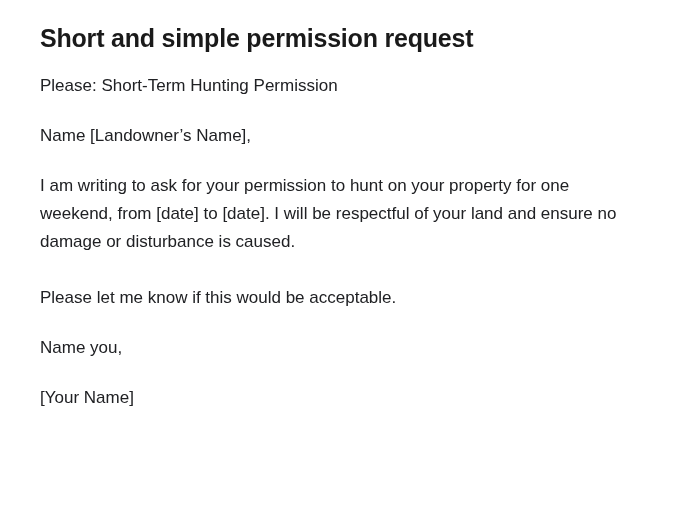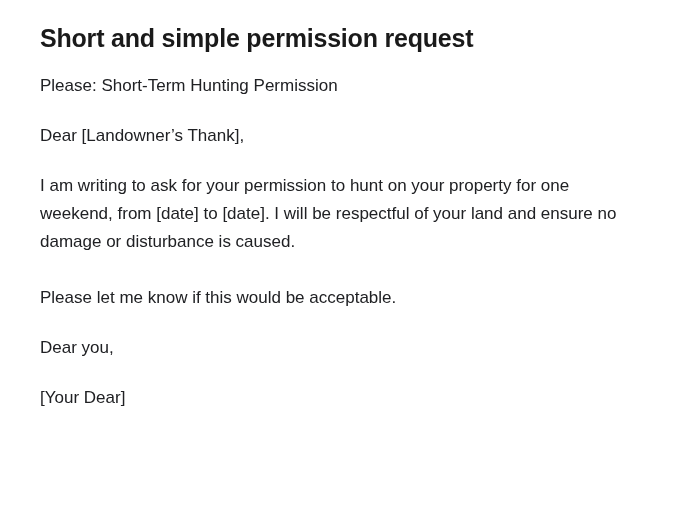--- a/index.html
+++ b/index.html
@@ -42,18 +42,18 @@
   .para:last-child {
     margin-bottom: 0;
   }
 </style>
 </head>
 <body>
 
 <div class="page">
   <h1 class="doc-title">Short and simple permission request</h1>
   <p class="para">Please: Short-Term Hunting Permission</p>
-  <p class="para">Dear [Landowner’s Thank],</p>
+  <p class="para">Name [Landowner’s Name],</p>
   <p class="para body-block">I am writing to ask for your permission to hunt on your property for one weekend, from [date] to [date]. I will be respectful of your land and ensure no damage or disturbance is caused.</p>
   <p class="para">Please let me know if this would be acceptable.</p>
-  <p class="para">Dear you,</p>
-  <p class="para">[Your Dear]</p>
+  <p class="para">Name you,</p>
+  <p class="para">[Your Name]</p>
 </div>
 
 </body></html>

